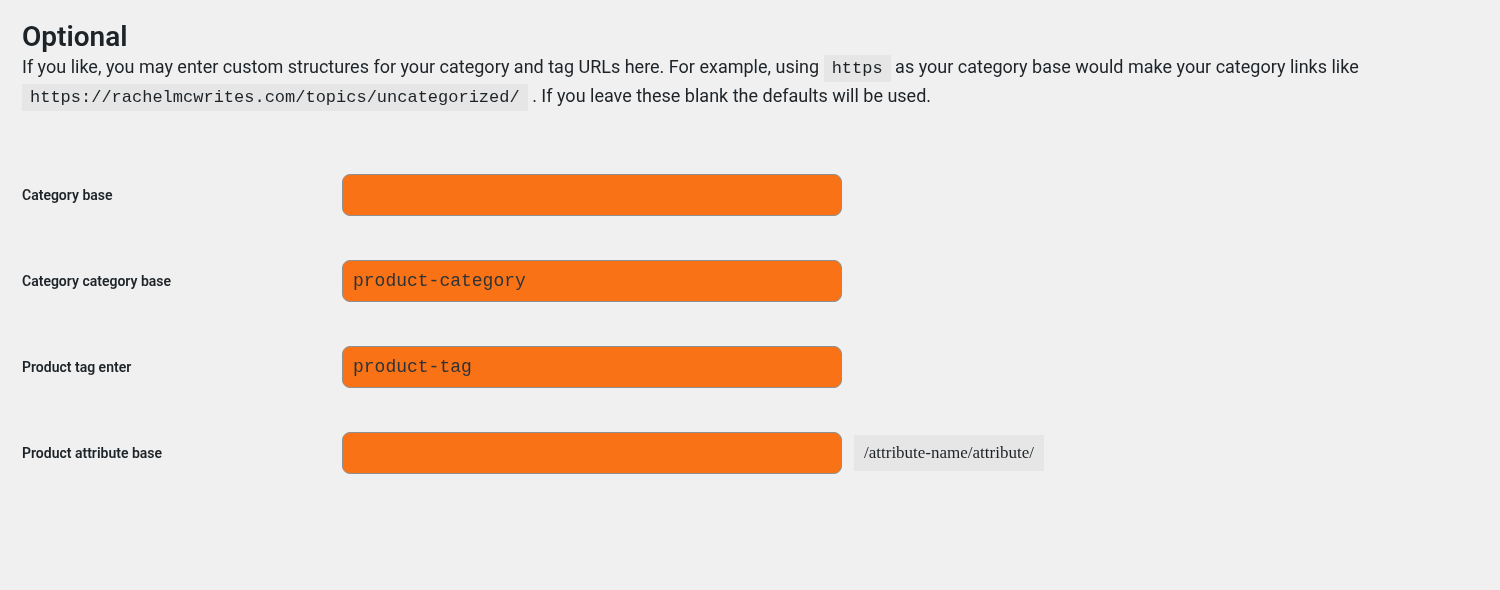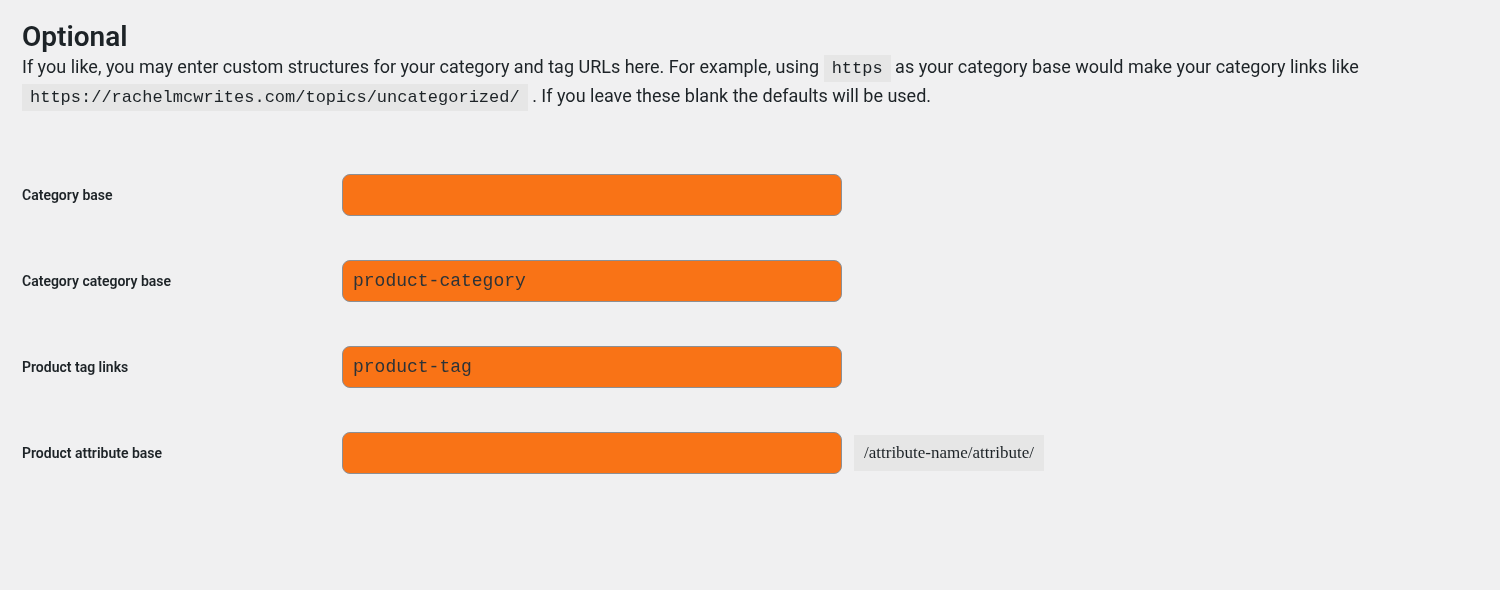--- a/index.html
+++ b/index.html
@@ -102,21 +102,21 @@
         <input type="text" class="regular-text" value="" style="">
       </td>
     </tr>
     <tr>
       <th>Category category base</th>
       <td>
         <input type="text" class="regular-text" value="product-category" style="">
       </td>
     </tr>
     <tr>
-      <th>Product tag links</th>
+      <th>Product tag enter</th>
       <td>
         <input type="text" class="regular-text" value="product-tag" style="">
       </td>
     </tr>
     <tr>
       <th>Product attribute base</th>
       <td>
         <div class="input-row">
           <input type="text" class="regular-text" value="" style="">
           <span class="suffix-code">/attribute-name/attribute/</span>

